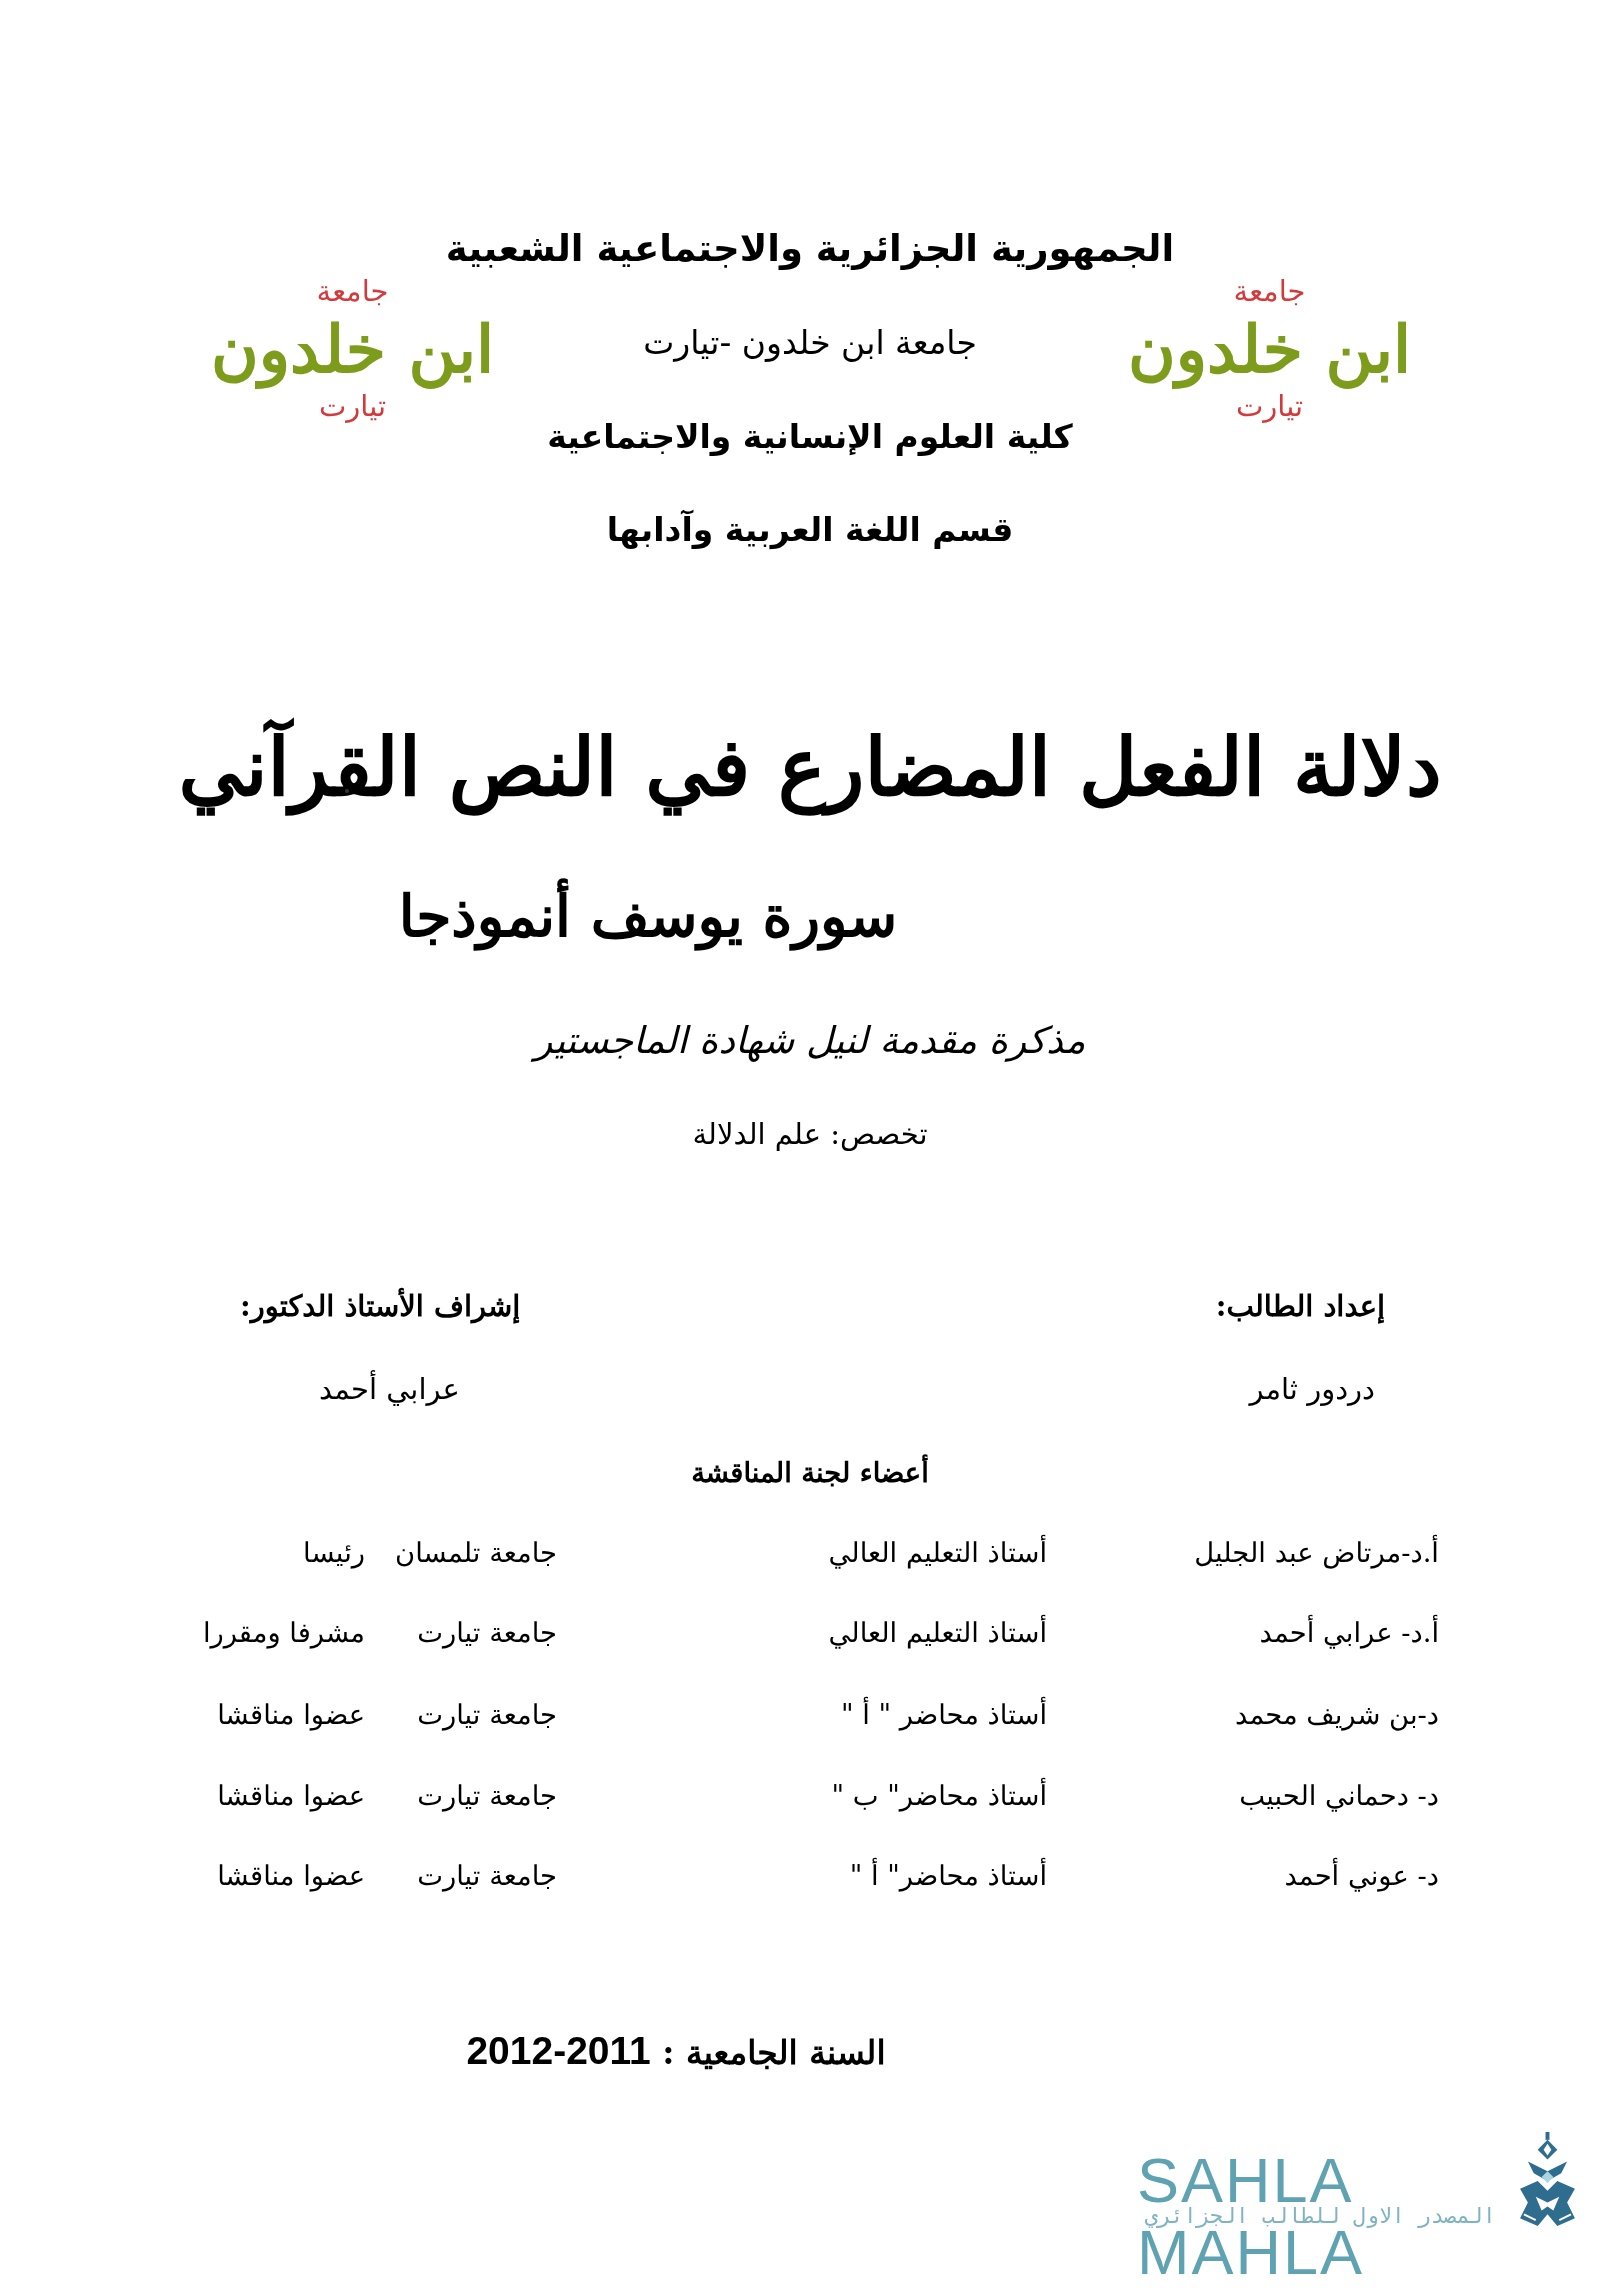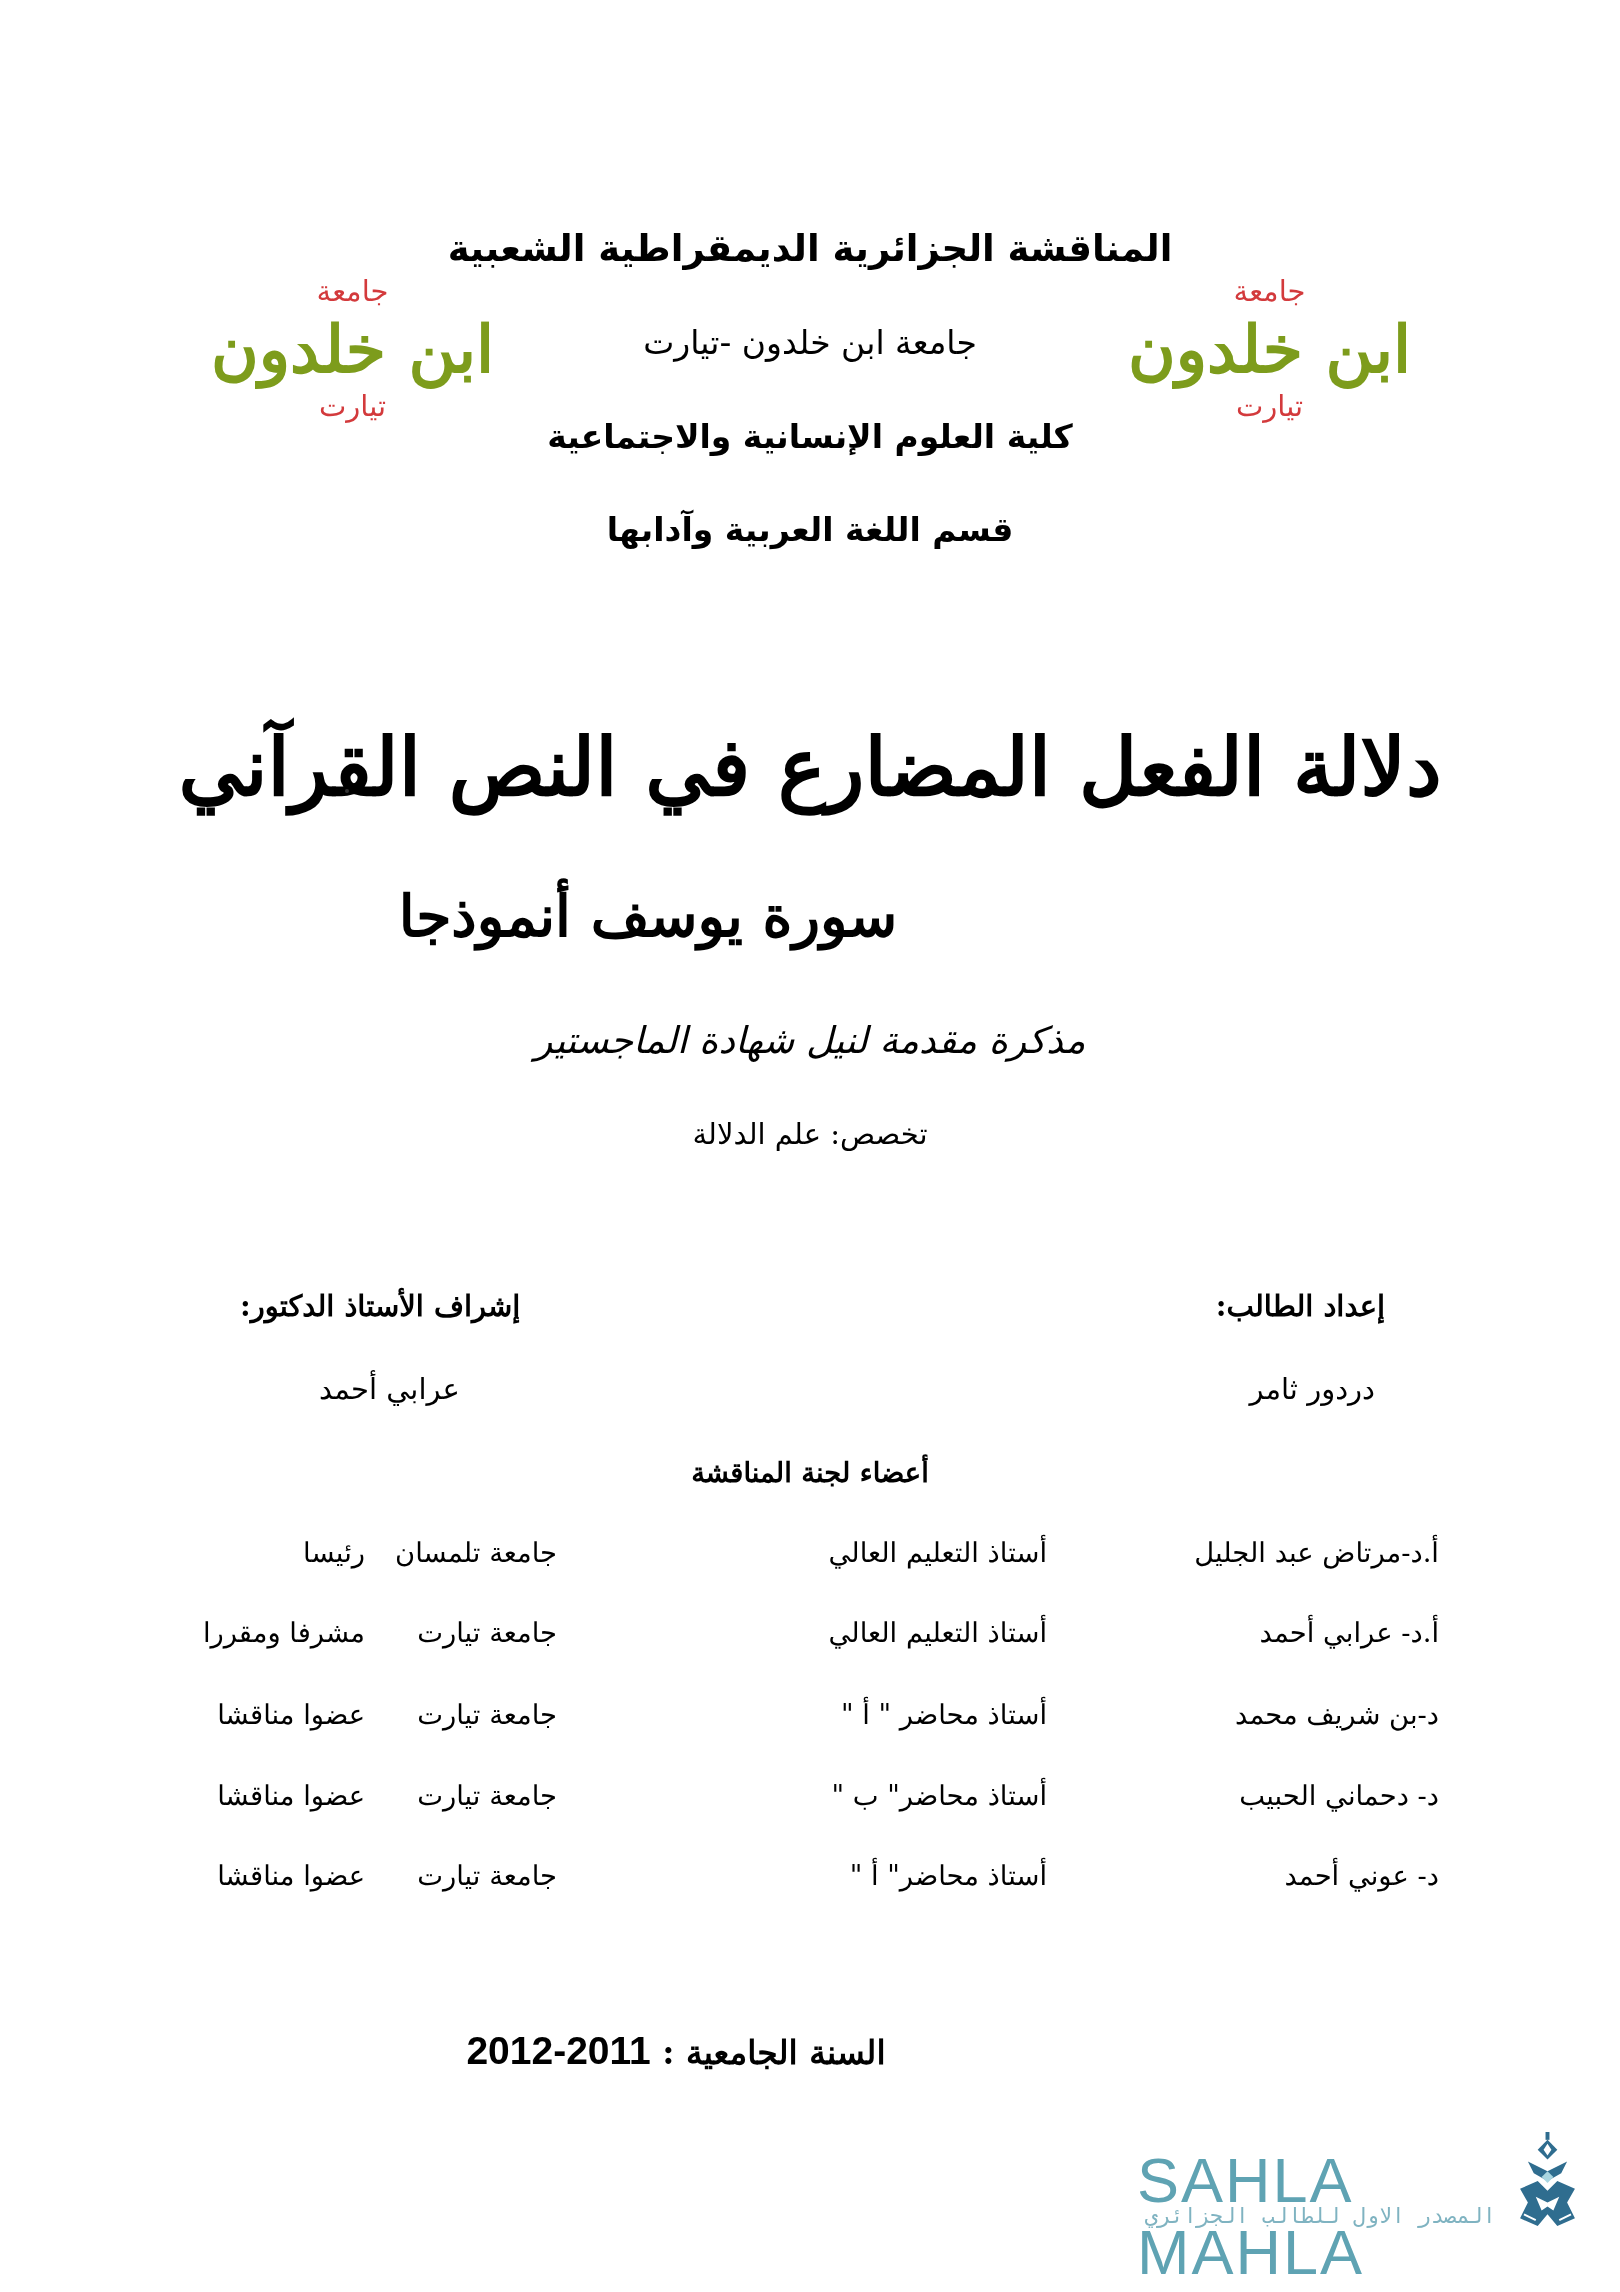--- a/index.html
+++ b/index.html
@@ -54,21 +54,21 @@
 
     
     .brand { left: 1137px; top: 2142px; width: 451px; height: 108px; }
     .brand .b-en { position: absolute; left: 0; top: 2px; font-family: "Liberation Sans", sans-serif; font-size: 63px; color: #5fa3b3; letter-spacing: 2px; }
     .brand .b-ar { position: absolute; left: 7.8px; top: 61px; font-family: Liberation Mono, monospace; font-size: 21.6px; color: #7fb3c1; direction: rtl; }
     .brand .b-emblem { position: absolute; left: 377px; top: -9.8px; width: 67px; height: 98px; }
   </style>
 </head>
 <body>
 
-<div class="abs hdr hdr-1 rtl">المناقشة الجزائرية الديمقراطية الشعبية</div>
+<div class="abs hdr hdr-1 rtl">الجمهورية الجزائرية والاجتماعية الشعبية</div>
 <div class="abs hdr hdr-2 rtl">جامعة ابن خلدون -تيارت</div>
 <div class="abs hdr hdr-3 rtl">كلية العلوم الإنسانية والاجتماعية</div>
 <div class="abs hdr hdr-4 rtl">قسم اللغة العربية وآدابها</div>
 
 <div class="abs logo logo-left rtl">
   <span class="l-top">جامعة</span>
   <span class="l-mid">ابن خلدون</span>
   <span class="l-bot">تيارت</span>
 </div>
 <div class="abs logo logo-right rtl">

